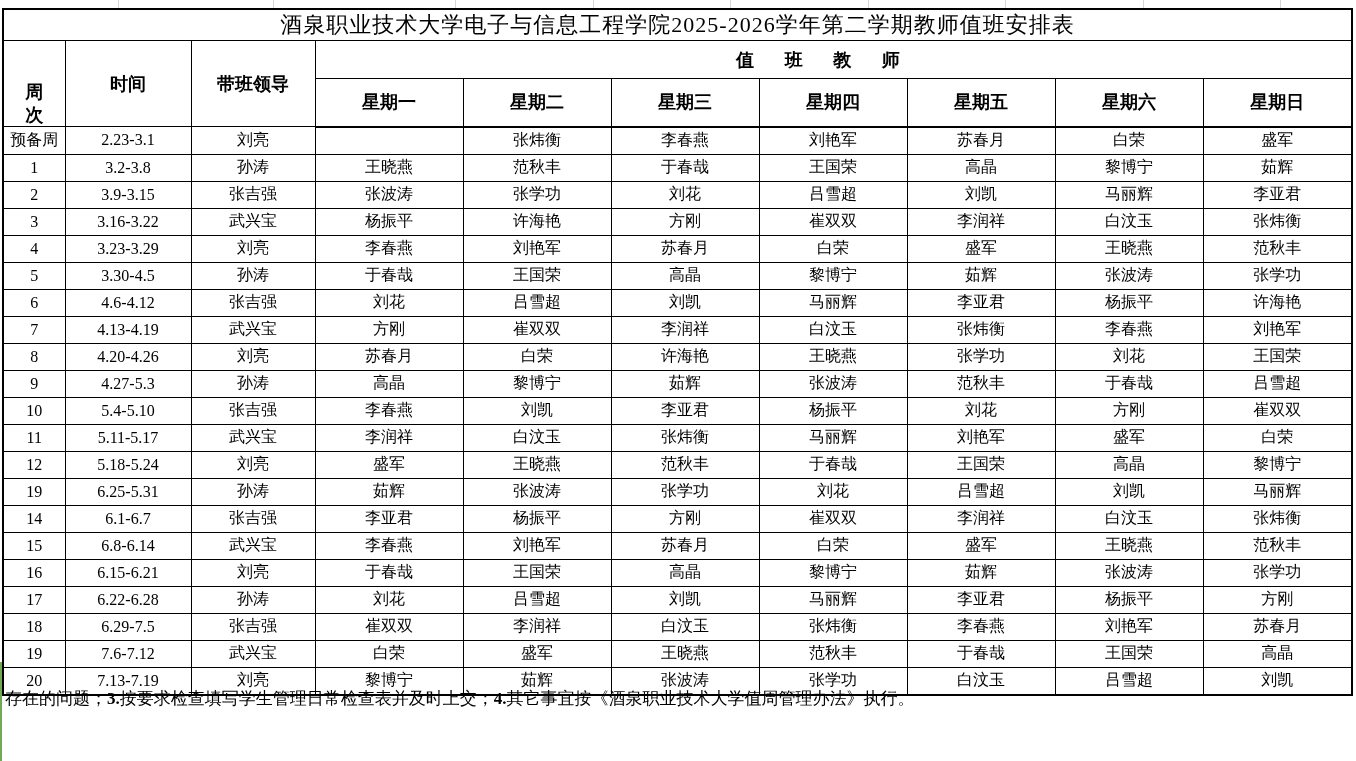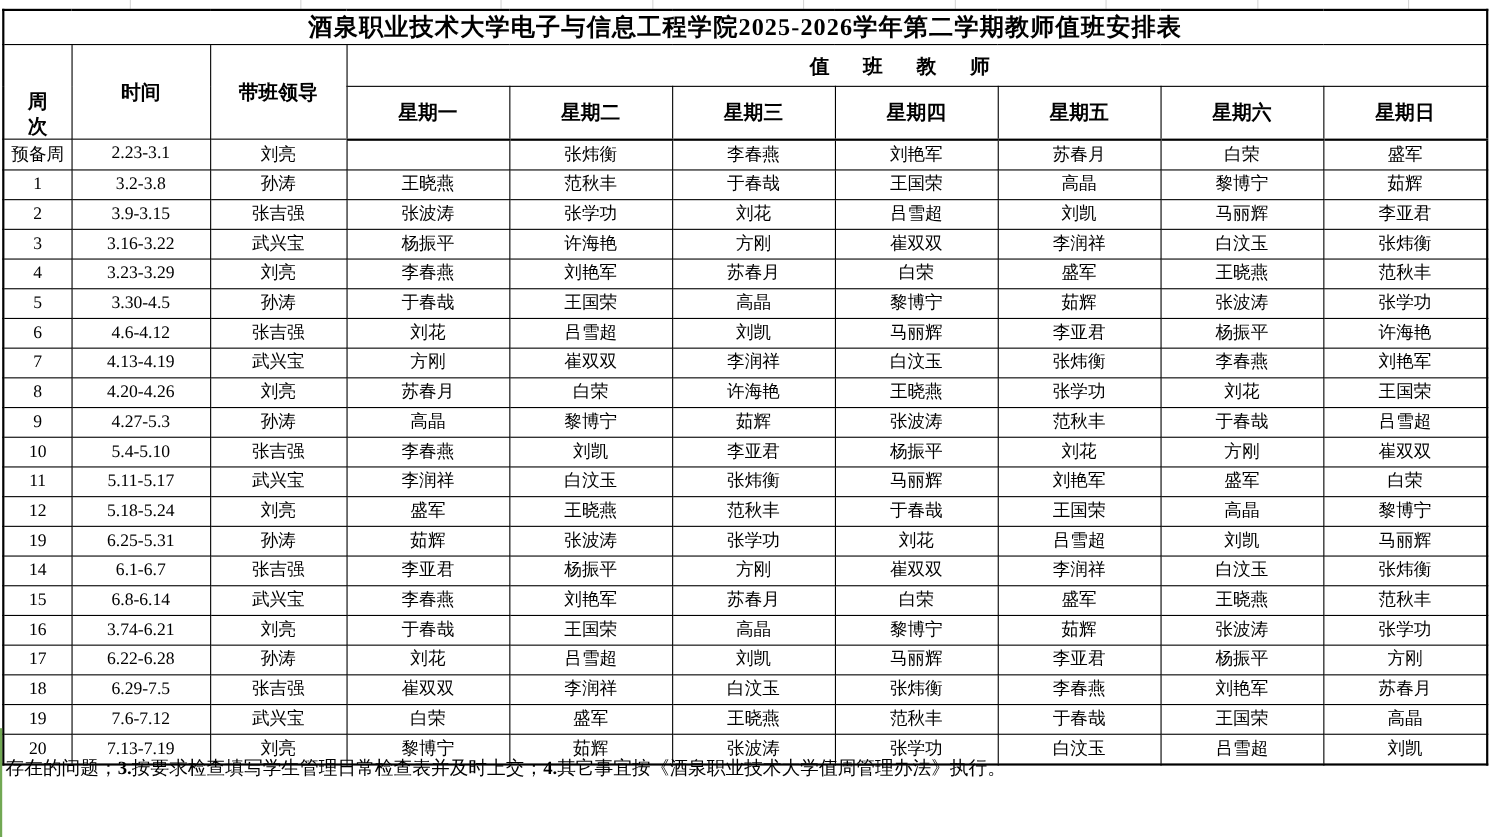--- a/index.html
+++ b/index.html
@@ -6,21 +6,21 @@
   .canvas{position:relative;width:1356px;height:761px;background:#ffffff;overflow:hidden;
           font-family:"Liberation Serif","DejaVu Serif",serif;color:#000;}
   
   .top-strip{position:absolute;left:0;top:0;width:1356px;height:8px;}
   .gridline{position:absolute;top:0;width:1px;height:8px;background:#d6d6d6;}
   
   table.sched{position:absolute;left:2px;top:8px;width:1351px;border-collapse:collapse;
               table-layout:fixed;border:2px solid #000;}
   table.sched th,table.sched td{border:1px solid #000;text-align:center;vertical-align:middle;
               padding:0;overflow:hidden;white-space:nowrap;}
-  td.title-cell{height:24px;font-size:22px;font-weight:bold;border-bottom:2px solid #000;letter-spacing:1px;}
+  td.title-cell{height:24px;font-size:22px;font-weight:normal;border-bottom:2px solid #000;letter-spacing:1px;}
   th{font-weight:bold;}
   th.merge3{font-size:18px;}
   th.duty-group{font-size:18px;letter-spacing:1.7em;height:25px;font-family:Liberation Mono, monospace;}
   tr.day-row th{font-size:18px;height:31px;border-bottom:2px solid #000;margin-left:30px;}
   tbody td{height:26px;font-size:16px;}
   .vwrap{display:inline-block;width:1.1em;white-space:normal;word-break:break-all;line-height:1.25;margin-top:40px;}
   
   .notes{position:absolute;left:5px;top:687px;width:1348px;font-size:17px;line-height:24.5px;}
   .notes .bold{font-weight:bold;}
   .phone-entry{margin-right:42px;}
@@ -264,21 +264,21 @@
           <td>李春燕</td>
           <td>刘艳军</td>
           <td>苏春月</td>
           <td>白荣</td>
           <td>盛军</td>
           <td>王晓燕</td>
           <td>范秋丰</td>
         </tr>
         <tr>
           <td>16</td>
-          <td>3.74-6.21</td>
+          <td>6.15-6.21</td>
           <td>刘亮</td>
           <td>于春哉</td>
           <td>王国荣</td>
           <td>高晶</td>
           <td>黎博宁</td>
           <td>茹辉</td>
           <td>张波涛</td>
           <td>张学功</td>
         </tr>
         <tr>

